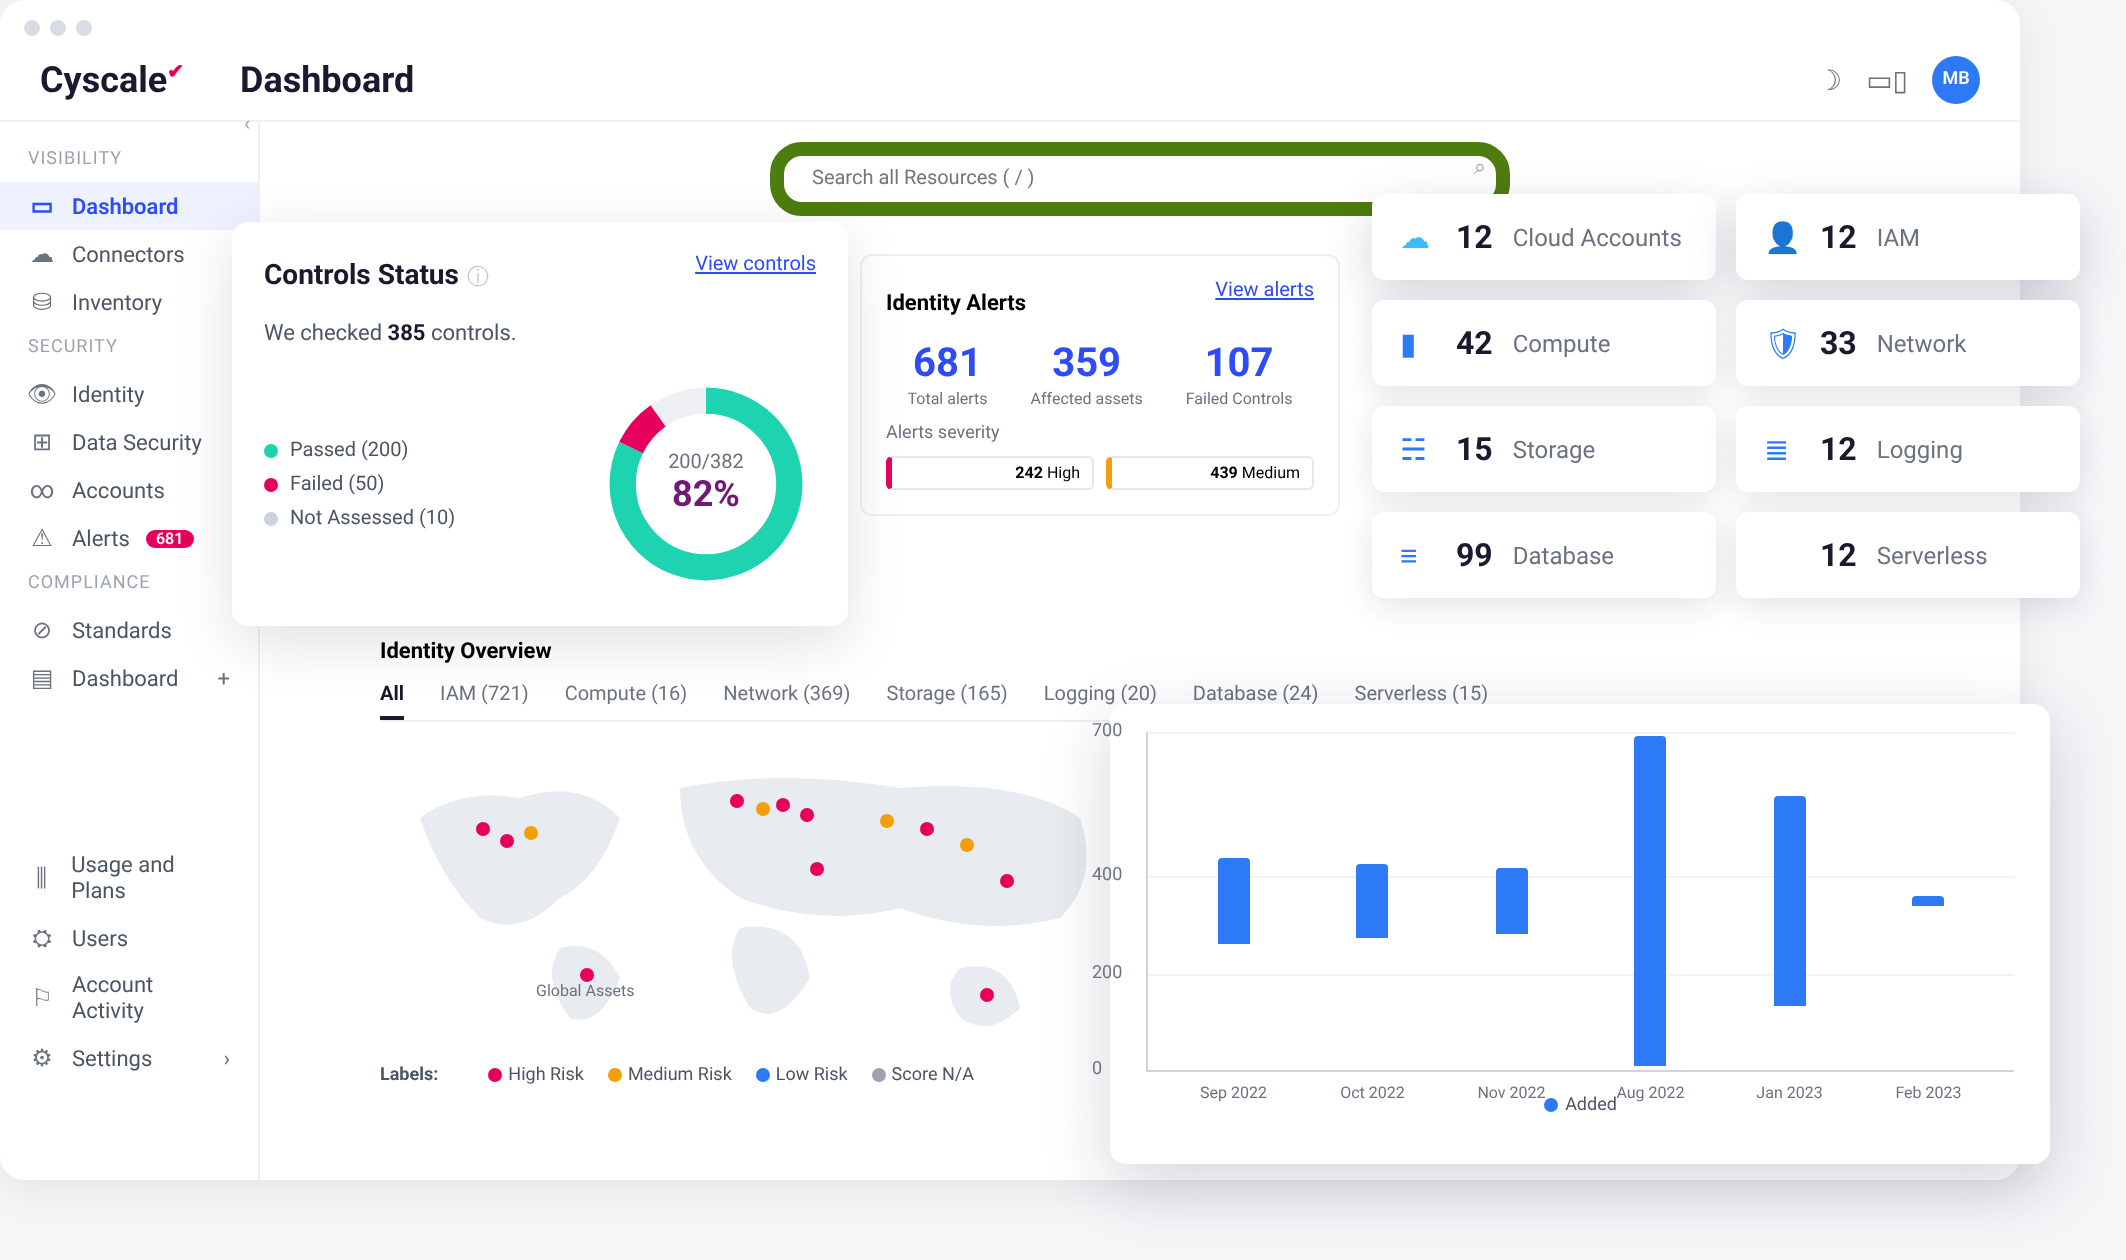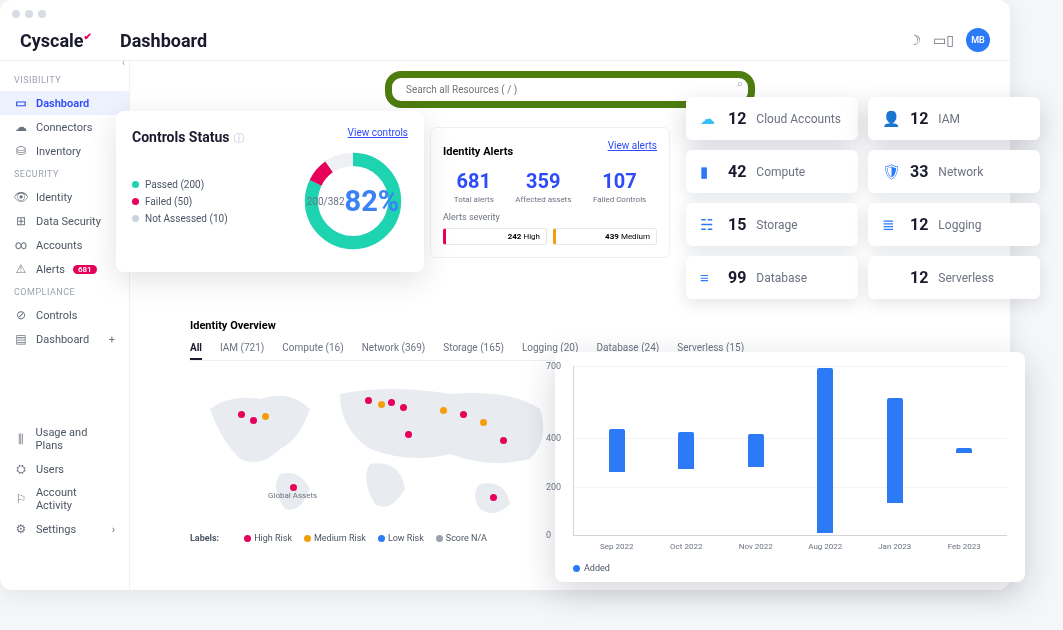--- a/index.html
+++ b/index.html
@@ -33,23 +33,23 @@
 .info{color:#bfc7d4;font-size:11px;margin-left:4px}
 .view-link{float:right;color:#2d4bf6;font-size:10px;text-decoration:underline}
 .checked{font-size:11px;color:#4b5563;margin:14px 0}
 .checked b{color:#1a1a2e}
 .controls-body{display:flex;align-items:center;gap:14px}
 .legend-list{flex:1}
 .legend-item{display:flex;align-items:center;gap:6px;font-size:10px;color:#4b5563;margin:6px 0}
 .ldot{width:7px;height:7px;border-radius:50%}
 .donut{width:110px;height:110px;position:relative}
 .donut svg{transform:rotate(-90deg)}
-.donut-text{position:absolute;inset:0;display:flex;flex-direction:row;align-items:center;justify-content:center}
+.donut-text{position:absolute;inset:0;display:flex;flex-direction:column;align-items:center;justify-content:center}
 .donut-text .ratio{font-size:10px;color:#6b7280}
-.donut-text .pct{font-size:29px;font-weight:700;color:#3b82f6}
+.donut-text .pct{font-size:18px;font-weight:700;color:#701a75}
 .alerts-card{position:absolute;left:300px;top:66px;width:240px;background:#fff;border-radius:6px;border:1px solid #eef0f3;padding:12px}
 .alerts-card h4{font-size:11px;font-weight:700;display:inline}
 .stats{display:flex;justify-content:space-around;margin:10px 0 8px}
 .stat{text-align:center}
 .stat .num{font-size:20px;font-weight:700;color:#2d4bf6}
 .stat .lbl{font-size:8px;color:#6b7280;margin-top:2px}
 .sev-label{font-size:9px;color:#6b7280;margin-bottom:6px}
 .sev-row{display:flex;gap:6px}
 .sev-box{flex:1;border:1px solid #e5e7eb;border-radius:3px;padding:3px 6px;font-size:8px;text-align:right;border-left-width:3px}
 .sev-box b{font-weight:700;margin-right:2px}
@@ -72,21 +72,21 @@
 .map-legend{display:flex;gap:12px;font-size:9px;color:#4b5563;margin-top:4px;align-items:center}
 .map-legend b{margin-right:13px}
 .chart-card{position:absolute;left:555px;top:352px;width:470px;height:230px;background:#fff;border-radius:8px;box-shadow:0 10px 34px rgba(20,30,60,0.18);padding:14px 18px;z-index:8}
 .chart{position:relative;width:100%;height:170px;border-left:1px solid #d1d5db;border-bottom:1px solid #d1d5db}
 .ytick{position:absolute;left:-28px;font-size:9px;color:#6b7280;transform:translateY(-50%)}
 .gline{position:absolute;left:0;right:0;border-top:1px solid #f1f3f6}
 .bars{position:absolute;inset:0;display:flex;align-items:center;justify-content:space-around;padding:0 8px}
 .barwrap{display:flex;flex-direction:column;align-items:center;width:50px}
 .bar{width:16px;background:#2d7af6;border-radius:2px 2px 0 0}
 .xlabel{font-size:8px;color:#6b7280;margin-top:4px;position:absolute;bottom:-16px;white-space:nowrap}
-.chart-legend{text-align:left;margin-top:27px;font-size:9px;color:#4b5563}
+.chart-legend{text-align:center;margin-top:12px;font-size:9px;color:#4b5563}
 .chart-legend .cdot{display:inline-block;width:7px;height:7px;border-radius:50%;background:#2d7af6;margin-right:4px;vertical-align:middle}
 </style>
 </head>
 <body>
 
 <div class="window">
   <div class="titlebar">
     <div class="dot"></div>
       <div class="dot"></div>
       <div class="dot"></div>
@@ -131,21 +131,21 @@
             <span>Accounts</span>
           </div>
           <div class="nav-item">
             <span class="ico">⚠</span>
             <span>Alerts</span>
             <span class="badge">681</span>
           </div>
           <div class="section-label">COMPLIANCE</div>
           <div class="nav-item">
             <span class="ico">⊘</span>
-            <span>Controls</span>
+            <span>Standards</span>
           </div>
           <div class="nav-item">
             <span class="ico">▤</span>
             <span>Dashboard</span>
             <span class="plus">+</span>
           </div>
           <div style="height: 70px;"></div>
           <div class="nav-item">
             <span class="ico">⫼</span>
             <span>Usage and Plans</span>
@@ -167,20 +167,21 @@
     </div>
     <div class="main">
       <div class="search">
         <input placeholder="Search all Resources ( / )" style="">
         <span class="sicon">⌕</span>
       </div>
 
       <div class="controls-card">
         <h3>Controls Status</h3><span class="info">ⓘ</span>
         <a class="view-link">View controls</a>
+        <div class="checked"><span>We checked </span><b>385</b><span> controls.</span></div>
         <div class="controls-body">
           <div class="legend-list" id="controls-legend">
               <div class="legend-item">
                 <span class="ldot" style="background:#1dd3b0"></span>
                 <span>Passed (200)</span>
               </div>
               <div class="legend-item">
                 <span class="ldot" style="background:#e6005c"></span>
                 <span>Failed (50)</span>
               </div>

